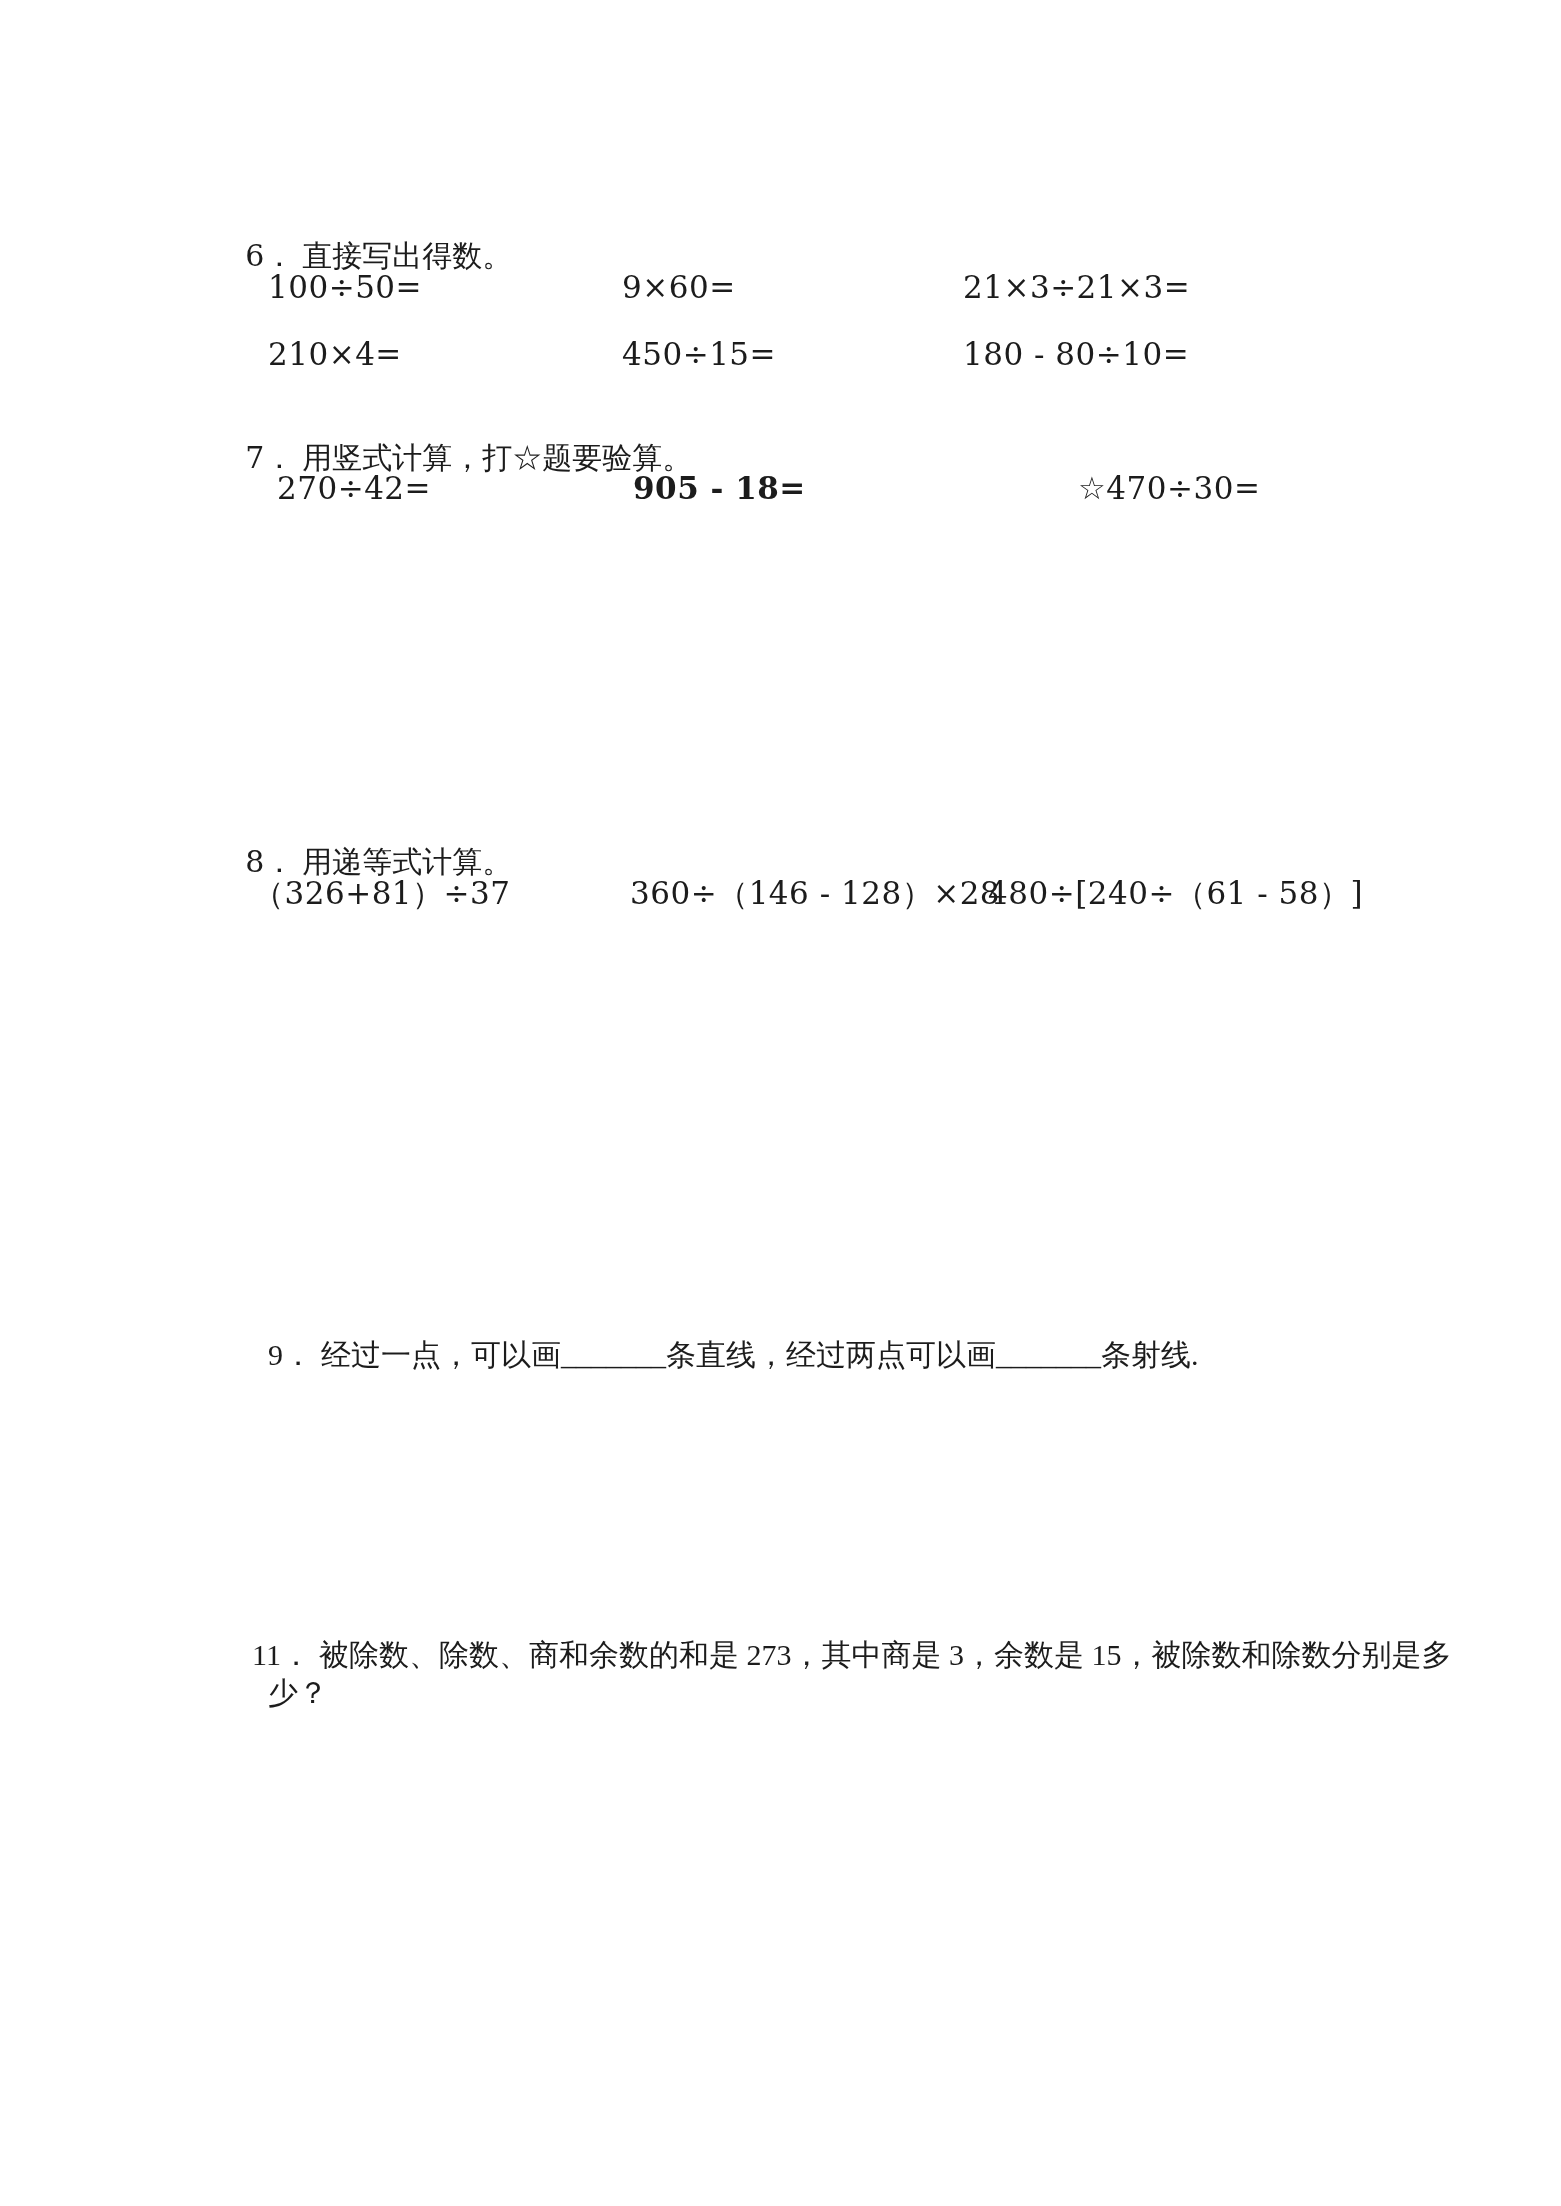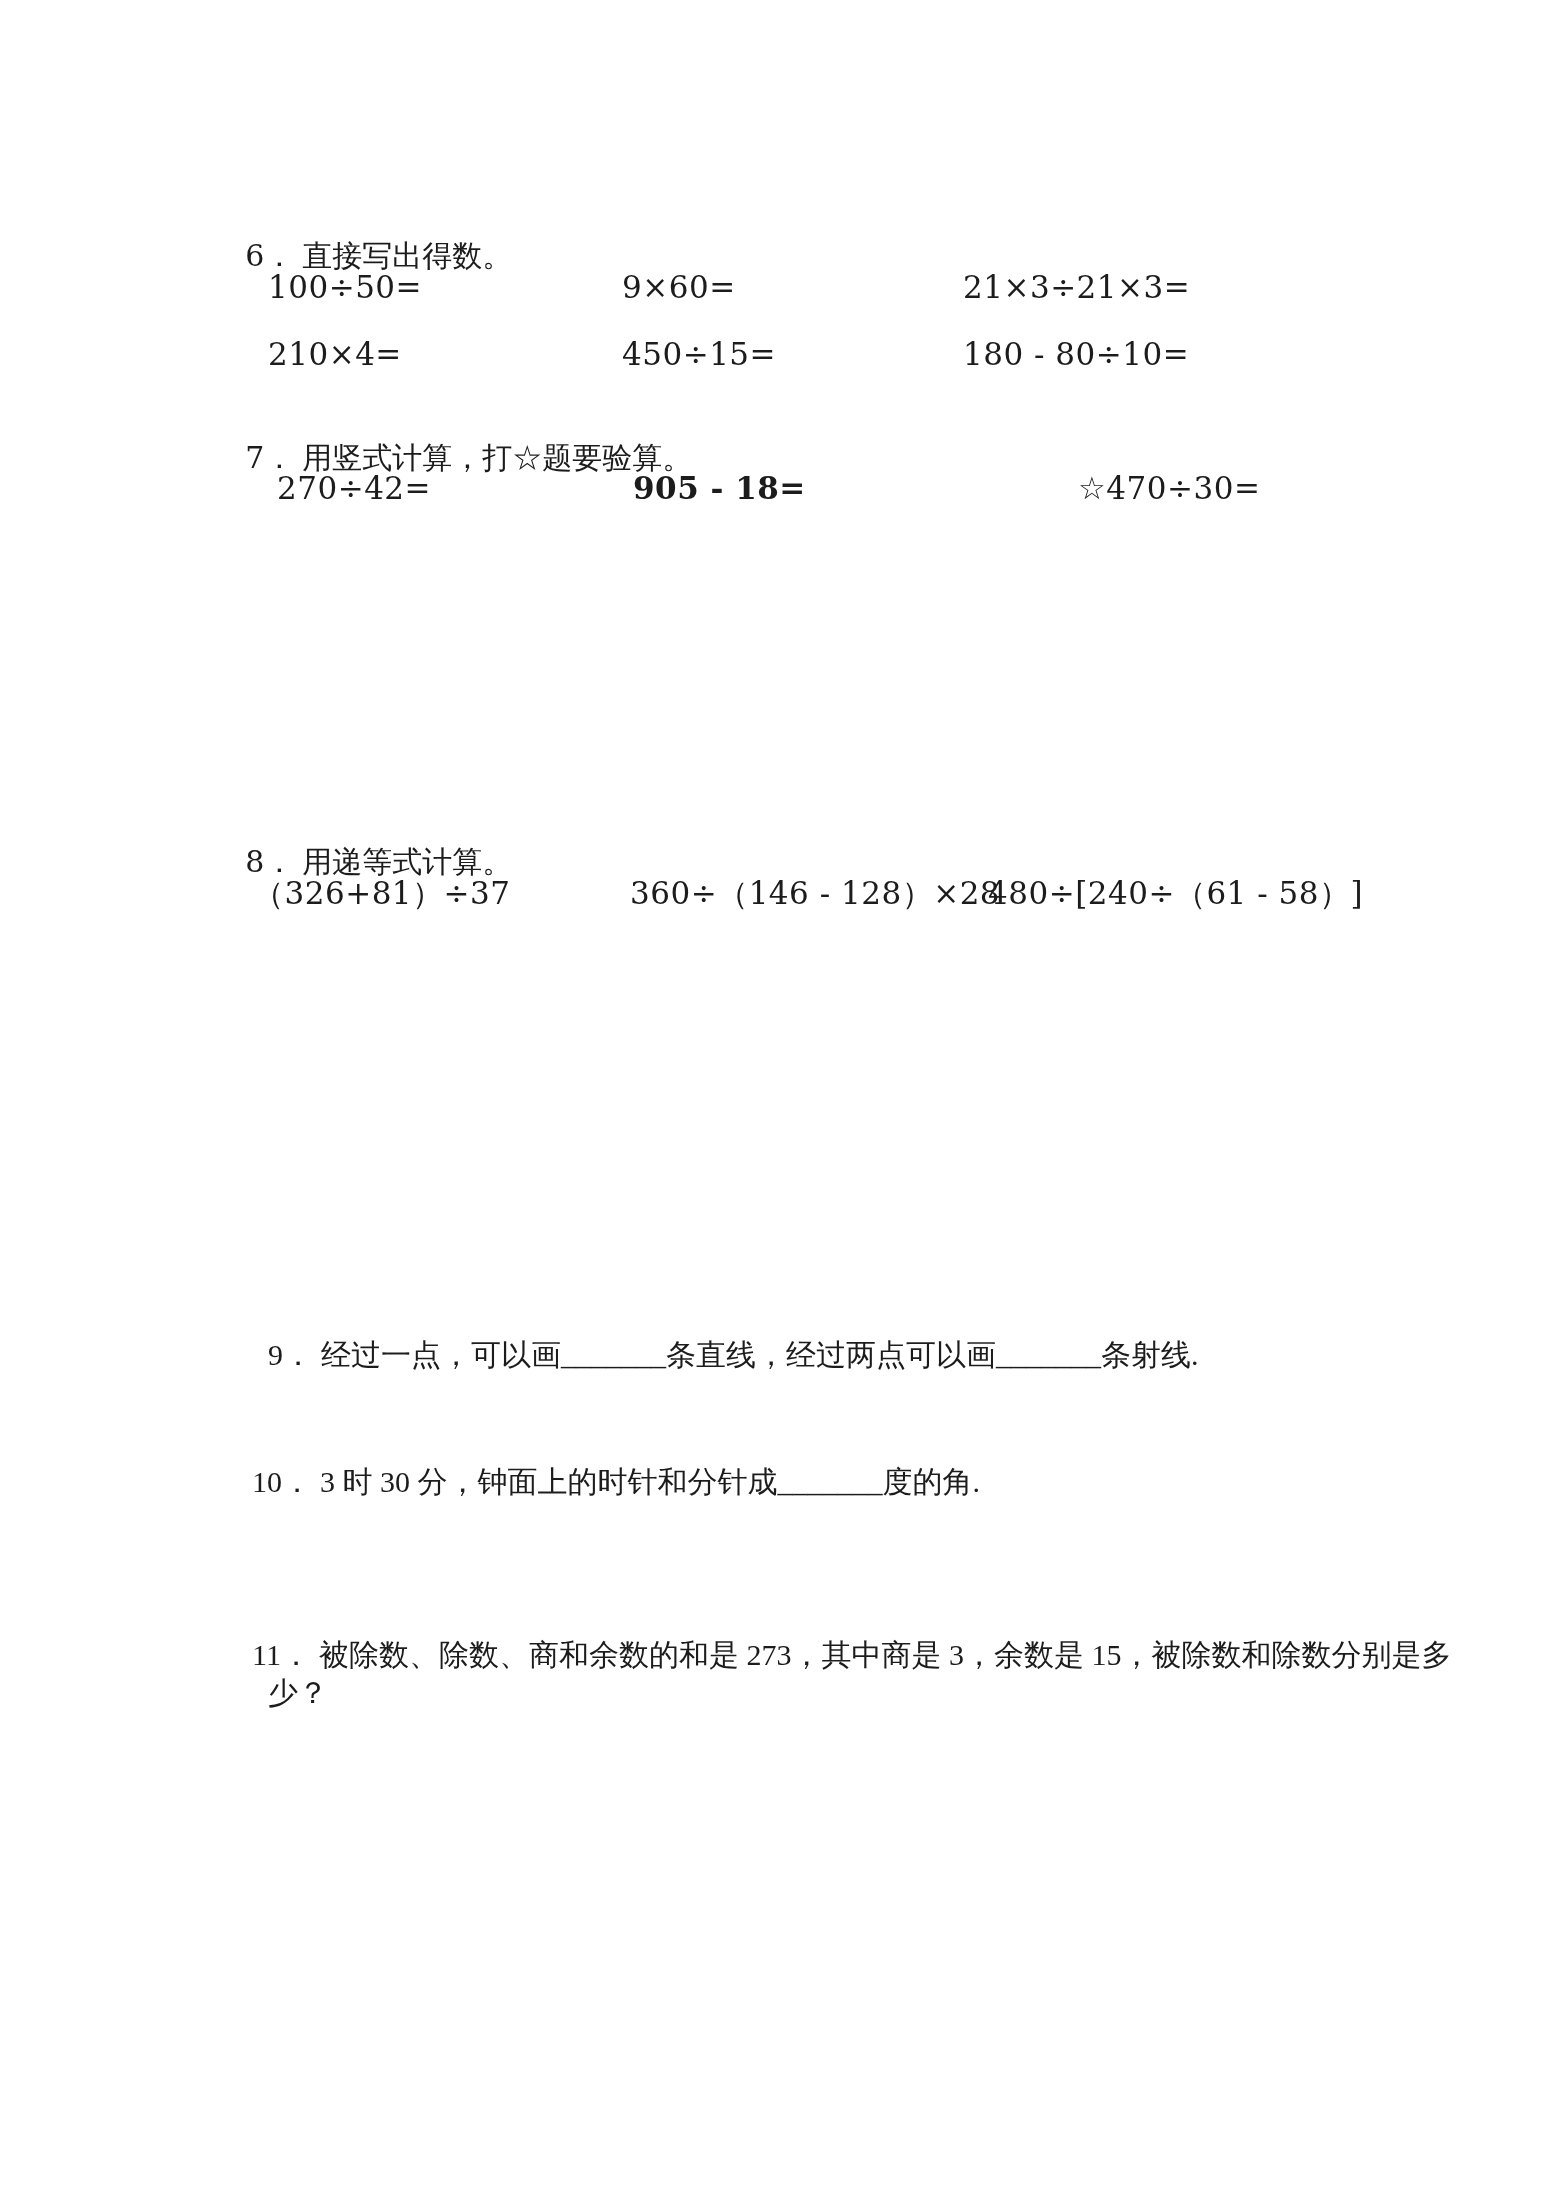--- a/index.html
+++ b/index.html
@@ -63,22 +63,19 @@
     <span class="q-num">8．</span><span>用递等式计算。</span>
   </div>
   <div class="abs math" style="left:253px; top:876px;">（326+81）÷37</div>
   <div class="abs math" style="left:630px; top:876px;">360÷（146 - 128）×28</div>
   <div class="abs math" style="left:988px; top:876px;">480÷[240÷（61 - 58）]</div>
 
   <div class="abs bodytext" style="left:238px; top:1303px;">
     <span class="q-num">9．</span><span>经过一点，可以画_______条直线，经过两点可以画_______条射线.</span>
   </div>
 
-  <div class="abs bodytext" style="left:222px; top:1430px;">
-    <span class="q-num">10．</span><span>3 时 30 分，钟面上的时针和分针成_______度的角.</span>
-  </div>
 
   <div class="abs bodytext" style="left:222px; top:1603px;text-align:center;">
     <span class="q-num">11．</span><span>被除数、除数、商和余数的和是 273，其中商是 3，余数是 15，被除数和除数分别是多</span>
   </div>
   <div class="abs bodytext" style="left:268px; top:1676px;">少？</div>
 
 </div>
 
 </body></html>

